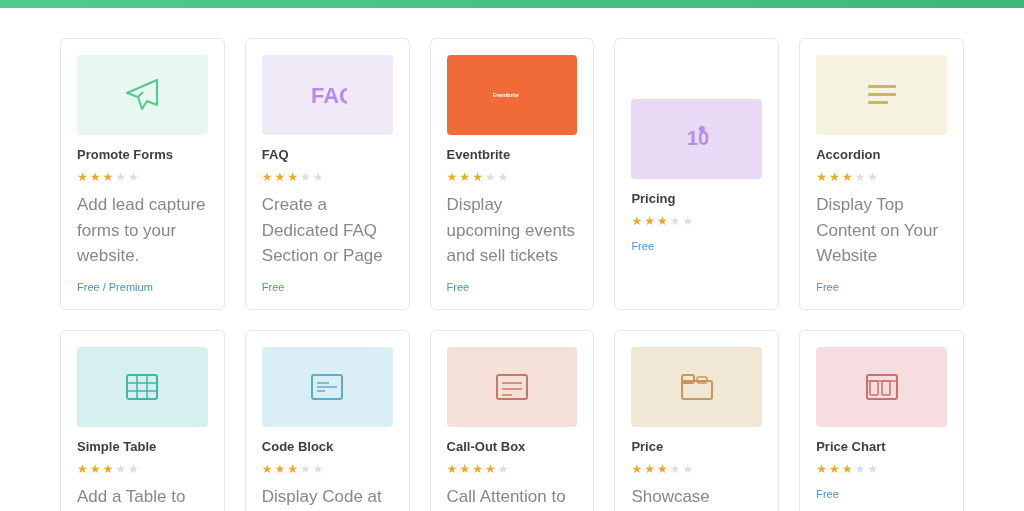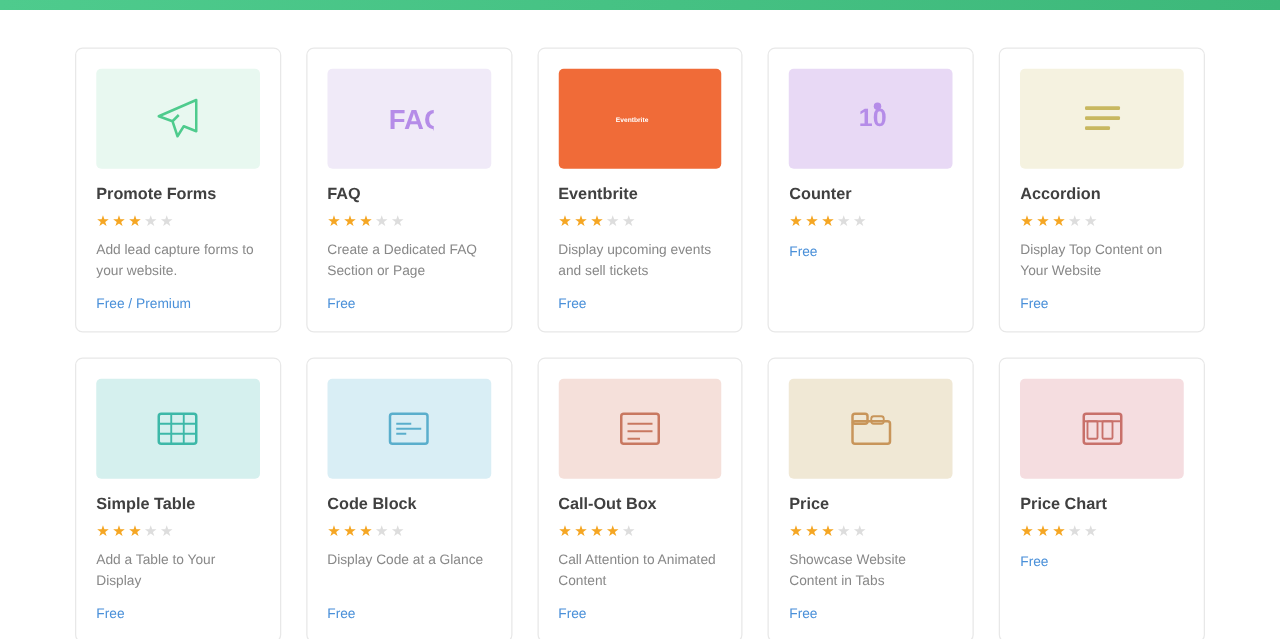--- a/index.html
+++ b/index.html
@@ -51,36 +51,36 @@
       color: #404040;
     }
     .stars {
       display: flex;
       gap: 2px;
       font-size: 12px;
     }
     .star-filled { color: #f5a623; }
     .star-empty { color: #ddd; }
     .card-desc {
-      font-size: 11px;
+      font-size: 17px;
       color: #888;
       line-height: 1.5;
       flex: 1;
     }
     .card-price {
       font-size: 11px;
       font-weight: 400;
       color: #4a90d9;
       margin-top: 4px;
     }
     
     .bg-mint { background: #e8f8f0; }
     .bg-lavender { background: #f0eaf8; }
     .bg-orange { background: #f06b38; border-radius: 4px; }
-    .bg-purple { background: #e8d9f5; }
+    .bg-purple { background: #e8d9f5; margin-top: 44px; }
     .bg-cream { background: #f5f2e0; }
     .bg-teal { background: #d5f0ee; }
     .bg-lightblue { background: #d9eef5; }
     .bg-salmon { background: #f5e0da; }
     .bg-tan { background: #f0e8d5; }
     .bg-pink { background: #f5dde0; }
   </style>
 </head>
 <body>
 
@@ -139,21 +139,21 @@
         <div class="card-desc">Display upcoming events and sell tickets</div>
         <div class="card-price">Free</div>
       </div>
       <div class="card">
         <div class="card-icon-wrapper bg-purple">
           <svg viewBox="0 0 40 40" fill="none" xmlns="http://www.w3.org/2000/svg">
       <text x="10" y="26" font-size="20" font-weight="bold" fill="#b58ce8" font-family="Arial">10</text>
       <circle cx="25" cy="10" r="3" fill="#b58ce8"></circle>
     </svg>
         </div>
-        <div class="card-title">Counter</div>
+        <div class="card-title">Pricing</div>
         <div class="stars">
           <span class="star-filled">★</span>
           <span class="star-filled">★</span>
           <span class="star-filled">★</span>
           <span class="star-empty">★</span>
           <span class="star-empty">★</span>
         </div>
         <div class="card-price">Free</div>
       </div>
       <div class="card">

